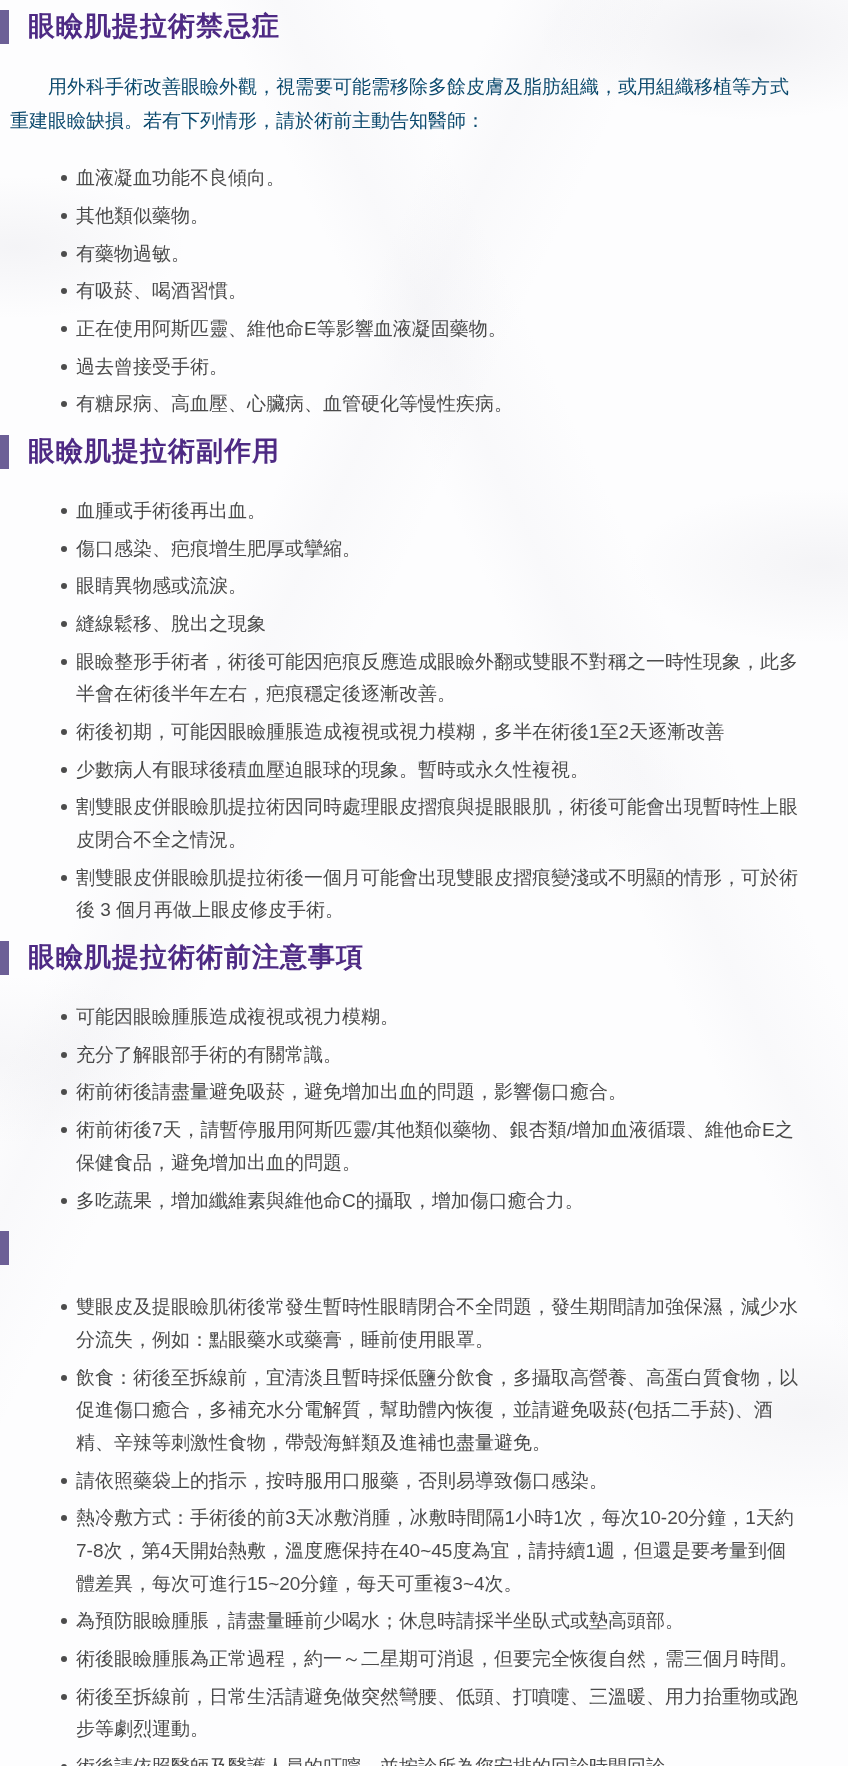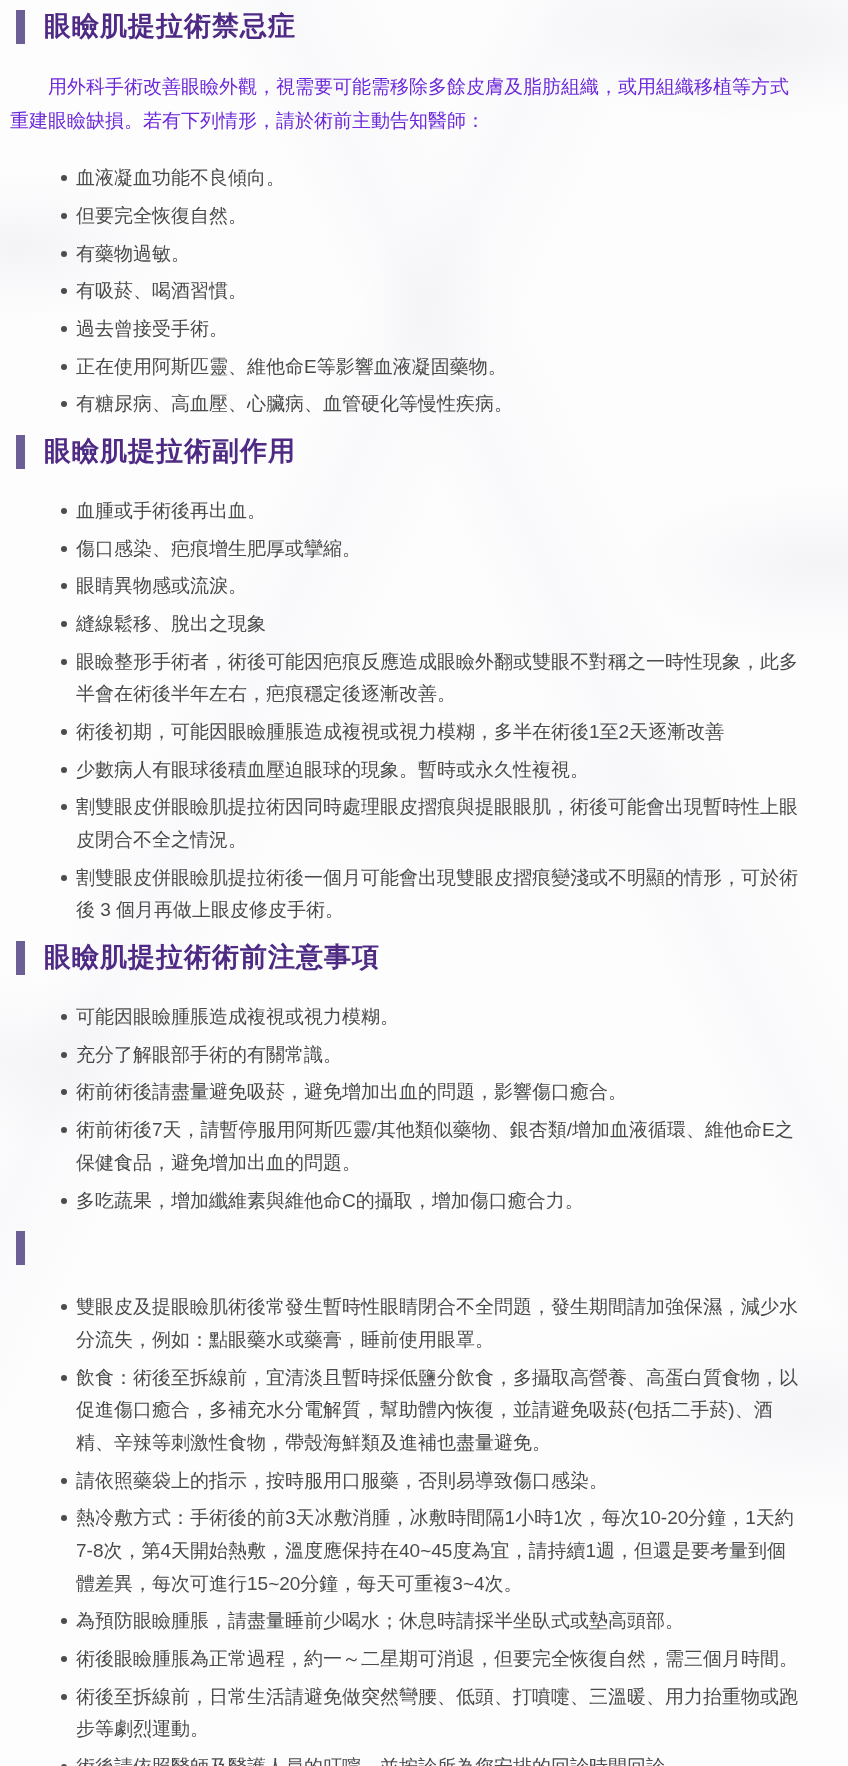--- a/index.html
+++ b/index.html
@@ -24,41 +24,41 @@
   }
   .page {
     box-sizing: border-box;
     width: 848px;
     padding: 10px 50px 0 0;
   }
   .heading {
     display: flex;
     align-items: center;
     gap: 19px;
-    margin: 14px 0 26px 16px;
+    margin: 14px 0 26px 0;
   }
   section:first-of-type .heading {
     margin-top: 0;
   }
   .bar {
     flex: none;
     width: 9px;
     height: 34px;
     background: #6c5f96;
   }
   .heading-text {
     font-size: 27px;
     font-weight: bold;
     color: #4e2a84;
     letter-spacing: 1px;
     line-height: 1.25;
   }
   .intro {
     font-size: 19px;
-    color: #6d28d9;
+    color: #0c4a6e;
     line-height: 1.8;
     margin: 22px 0 0 10px;
     text-indent: 2em;
   }
   ul.bullets {
     list-style: none;
     margin: 24px 0 14px 0;
     padding: 0 0 0 76px;
   }
   ul.bullets li {
@@ -85,25 +85,25 @@
 <div class="page">
 
   <section>
     <h2 class="heading">
       <span class="bar"></span>
       <span class="heading-text">眼瞼肌提拉術禁忌症</span>
     </h2>
     <p class="intro">用外科手術改善眼瞼外觀，視需要可能需移除多餘皮膚及脂肪組織，或用組織移植等方式重建眼瞼缺損。若有下列情形，請於術前主動告知醫師：</p>
     <ul class="bullets">
       <li>血液凝血功能不良傾向。</li>
-      <li>但要完全恢復自然。</li>
+      <li>其他類似藥物。</li>
       <li>有藥物過敏。</li>
       <li>有吸菸、喝酒習慣。</li>
+      <li>正在使用阿斯匹靈、維他命E等影響血液凝固藥物。</li>
       <li>過去曾接受手術。</li>
-      <li>正在使用阿斯匹靈、維他命E等影響血液凝固藥物。</li>
       <li>有糖尿病、高血壓、心臟病、血管硬化等慢性疾病。</li>
     </ul>
   </section>
 
   <section>
     <h2 class="heading">
       <span class="bar"></span>
       <span class="heading-text">眼瞼肌提拉術副作用</span>
     </h2>
     <ul class="bullets">

